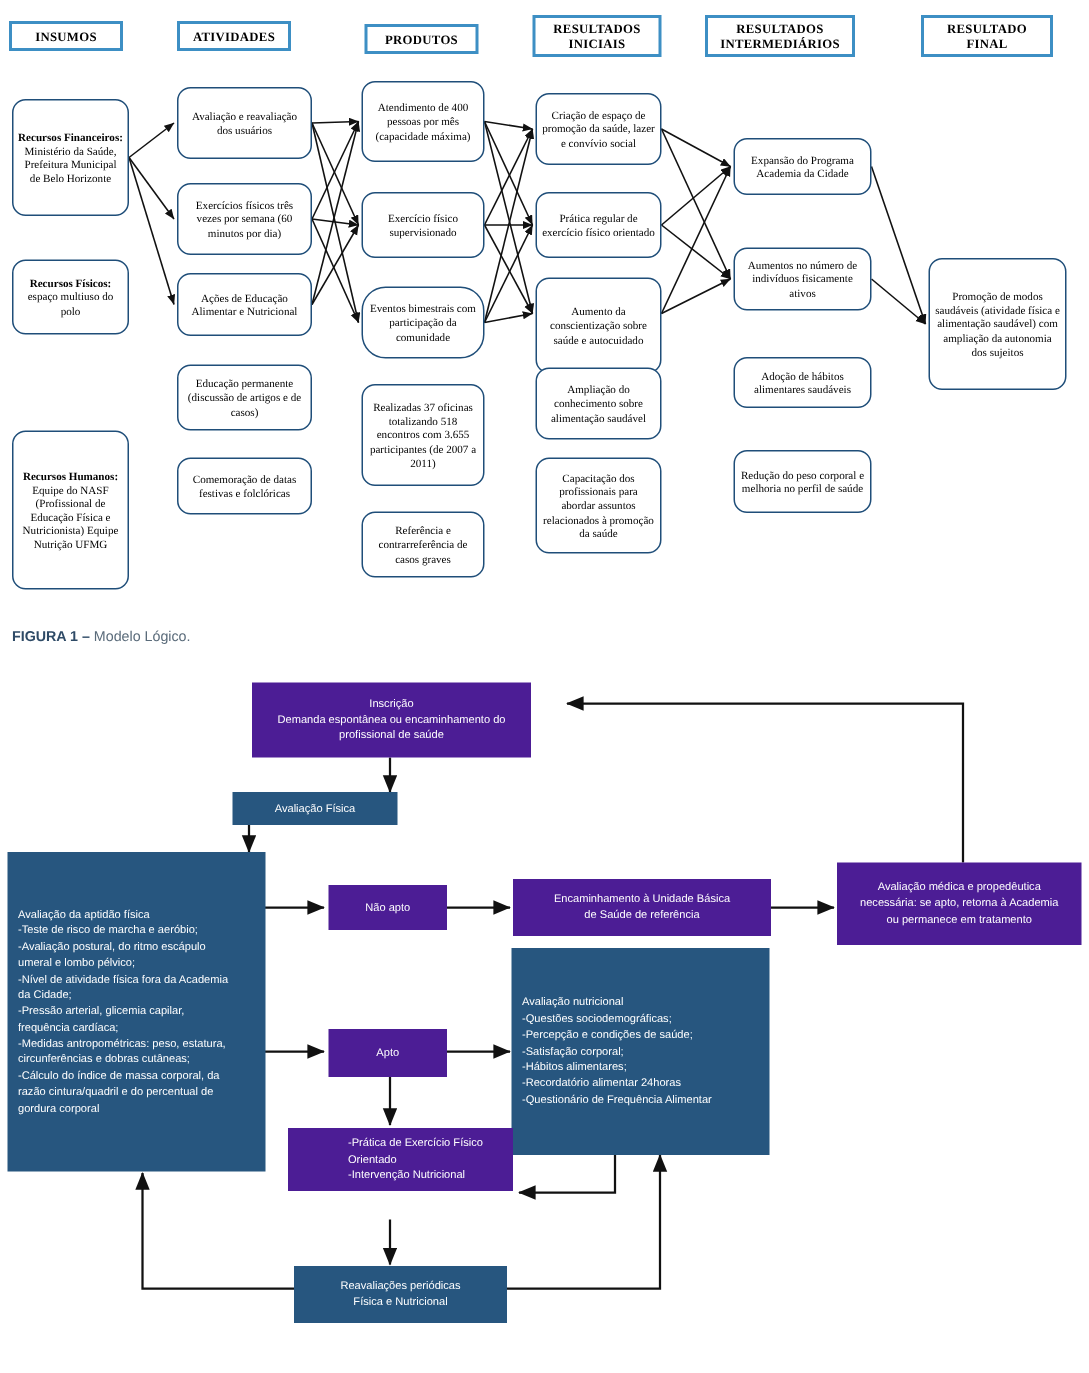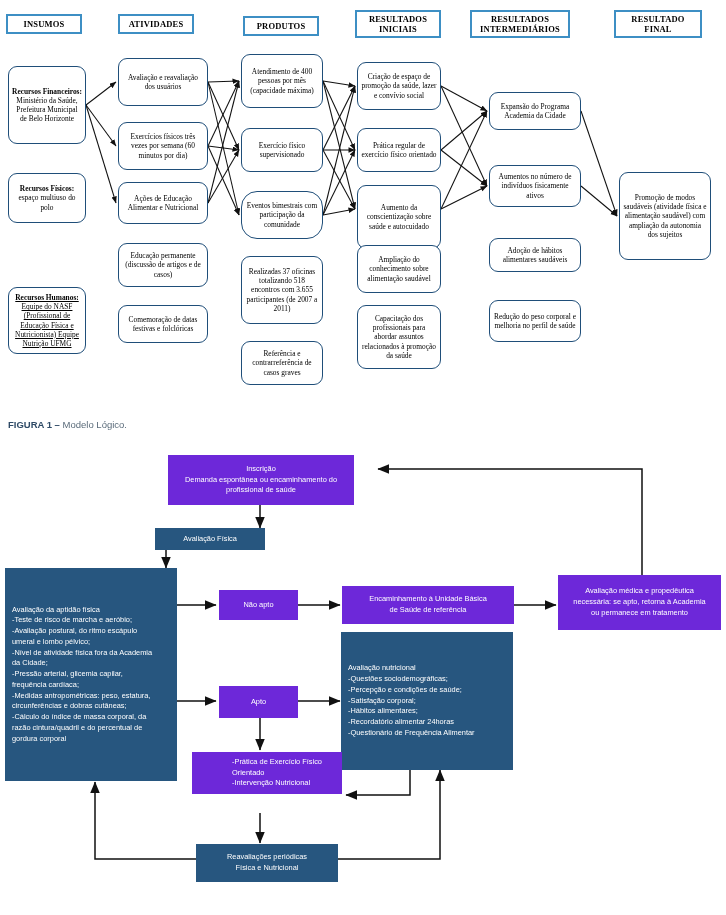--- a/index.html
+++ b/index.html
@@ -33,21 +33,21 @@
   
   #flowchart{position:absolute;left:0;top:450px;width:726px;height:465px;}
   #flow-svg{position:absolute;left:0;top:0;width:726px;height:465px;}
   .fbox{
     position:absolute;box-sizing:border-box;color:#ffffff;
     font-family:"Liberation Sans",sans-serif;font-size:7.4px;line-height:1.45;
     display:flex;flex-direction:column;justify-content:center;z-index:3;
   }
   .fbox.center{align-items:center;text-align:center;}
   .fbox.left{align-items:flex-start;text-align:left;padding:6px 7px;}
-  .fb-light{background:#6d28d9;}
+  .fb-light{background:#4c1d95;}
   .fb-dark{background:#27567f;}
   .fbox .ln{display:block;width:100%;}
 </style>
 </head>
 <body>
 
 <div id="logic-model">
   <svg id="logic-svg" viewBox="0 0 726 410">
     <defs>
       <marker id="ah" markerWidth="7" markerHeight="7" refX="6.2" refY="2.6" orient="auto">
@@ -170,21 +170,21 @@
     <span>RESULTADO
 FINAL</span>
   </div>
 
   <div class="lbox" style="left:8px;top:66px;width:78px;height:78px;">
     <span><b>Recursos Financeiros:</b><span> Ministério da Saúde, Prefeitura Municipal de Belo Horizonte</span></span>
   </div>
   <div class="lbox" style="left:8px;top:173px;width:78px;height:50px;">
     <span><b>Recursos Físicos:</b><span> espaço multiuso do polo</span></span>
   </div>
-  <div class="lbox" style="left:8px;top:287px;width:78px;height:67px;text-decoration:underline;">
+  <div class="lbox" style="left:8px;top:287px;width:78px;height:106px;">
     <span><b>Recursos Humanos:</b><span> Equipe do NASF (Profissional de Educação Física e Nutricionista) Equipe Nutrição UFMG</span></span>
   </div>
 
   <div class="lbox" style="left:118px;top:58px;width:90px;height:48px;">
     <span>Avaliação e reavaliação dos usuários</span>
   </div>
   <div class="lbox" style="left:118px;top:122px;width:90px;height:48px;">
     <span>Exercícios físicos três vezes por semana (60 minutos por dia)</span>
   </div>
   <div class="lbox" style="left:118px;top:182px;width:90px;height:42px;">

